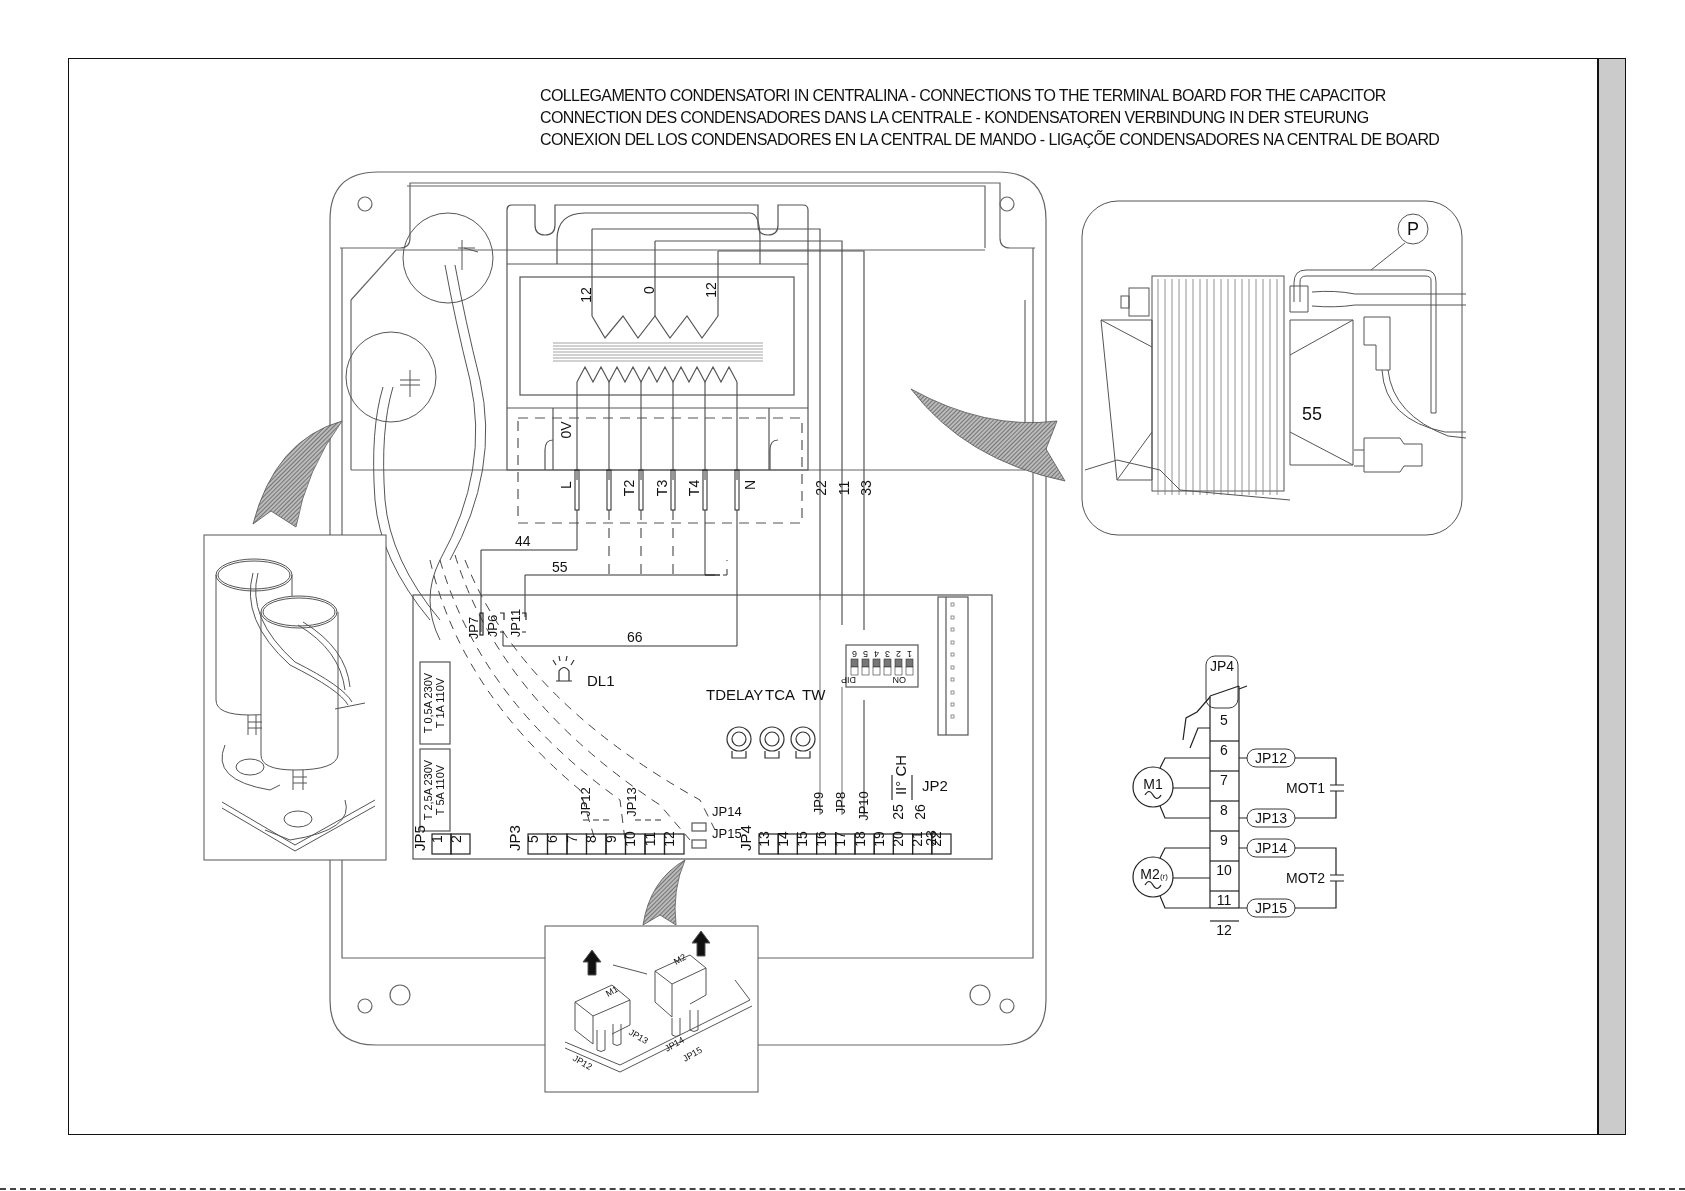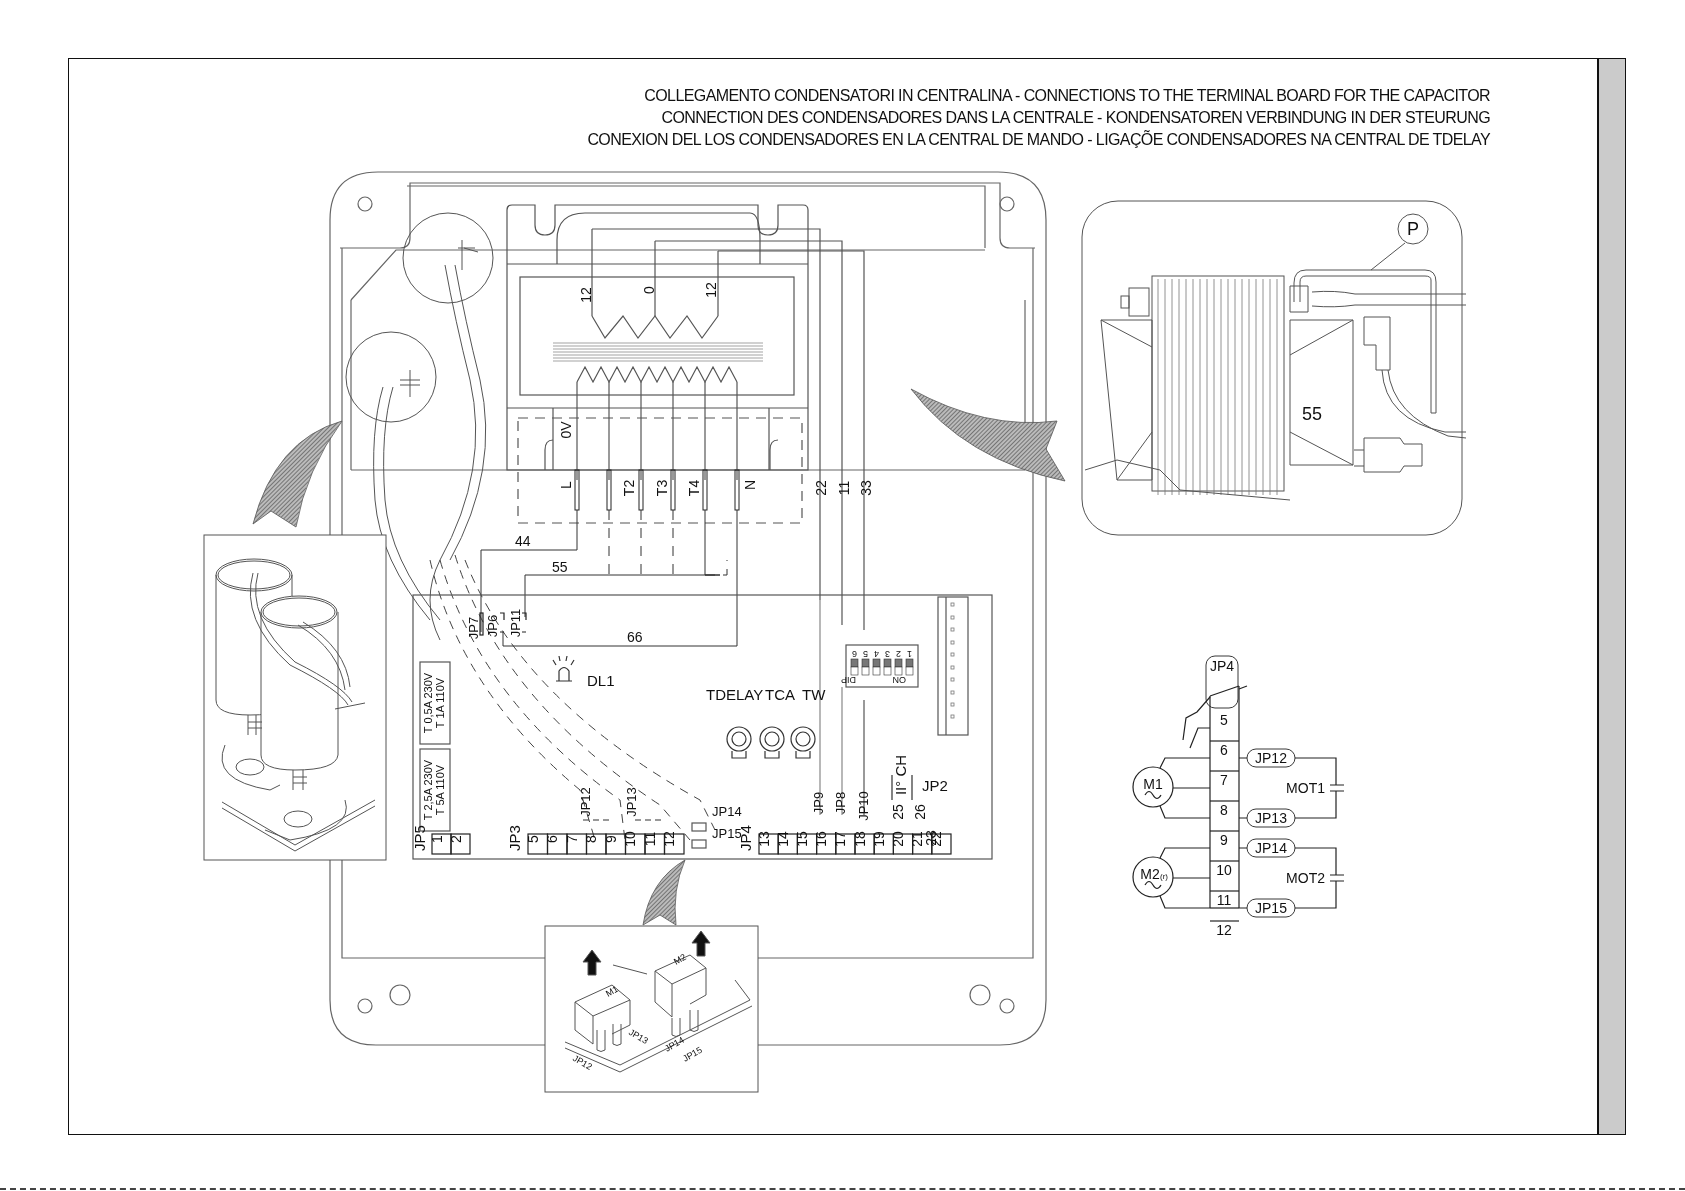--- a/index.html
+++ b/index.html
@@ -1,33 +1,33 @@
 <!DOCTYPE html>
 <html><head>
 <meta charset="utf-8">
 <style>
   html,body{margin:0;padding:0;background:#fff;}
   body{width:1685px;height:1191px;position:relative;overflow:hidden;font-family:"Liberation Sans",sans-serif;}
   #frame{position:absolute;left:68px;top:58px;width:1530px;height:1077px;border:1.5px solid #111;box-sizing:border-box;}
   #sidebar-strip{position:absolute;left:1598px;top:58px;width:28px;height:1077px;background:#cbcbcb;border:1.5px solid #111;box-sizing:border-box;}
   #bottom-dash{position:absolute;left:0;top:1188px;width:1685px;height:0;border-top:2px dashed #444;}
-  .title{position:absolute;left:540px;width:950px;text-align:right;font-size:16px;letter-spacing:-0.6px;color:#111;}
+  .title{position:absolute;left:540px;width:950px;text-align:left;font-size:16px;letter-spacing:-0.6px;color:#111;}
   svg{position:absolute;left:0;top:0;}
   svg text{font-family:"Liberation Sans",sans-serif;fill:#111;}
 </style>
 </head>
 <body>
 
 <div id="frame"></div>
 <div id="sidebar-strip"></div>
 <div id="bottom-dash"></div>
 
 <div class="title" style="top:87px">COLLEGAMENTO CONDENSATORI IN CENTRALINA - CONNECTIONS TO THE TERMINAL BOARD FOR THE CAPACITOR</div>
 <div class="title" style="top:109px">CONNECTION DES CONDENSADORES DANS LA CENTRALE - KONDENSATOREN VERBINDUNG IN DER STEURUNG</div>
-<div class="title" style="top:131px">CONEXION DEL LOS CONDENSADORES EN LA CENTRAL DE MANDO - LIGAÇÕE CONDENSADORES NA CENTRAL DE TDELAY</div>
+<div class="title" style="top:131px">CONEXION DEL LOS CONDENSADORES EN LA CENTRAL DE MANDO - LIGAÇÕE CONDENSADORES NA CENTRAL DE BOARD</div>
 
 <svg width="1685" height="1191" viewBox="0 0 1685 1191">
   <defs>
     <pattern id="hatch" width="3" height="3" patternUnits="userSpaceOnUse" patternTransform="rotate(45)">
       <rect width="3" height="3" fill="#bbb"></rect>
       <line x1="0" y1="0" x2="0" y2="3" stroke="#444" stroke-width="1.2"></line>
     </pattern>
   </defs>
 
   <g fill="none" stroke="#666" stroke-width="1.2">

